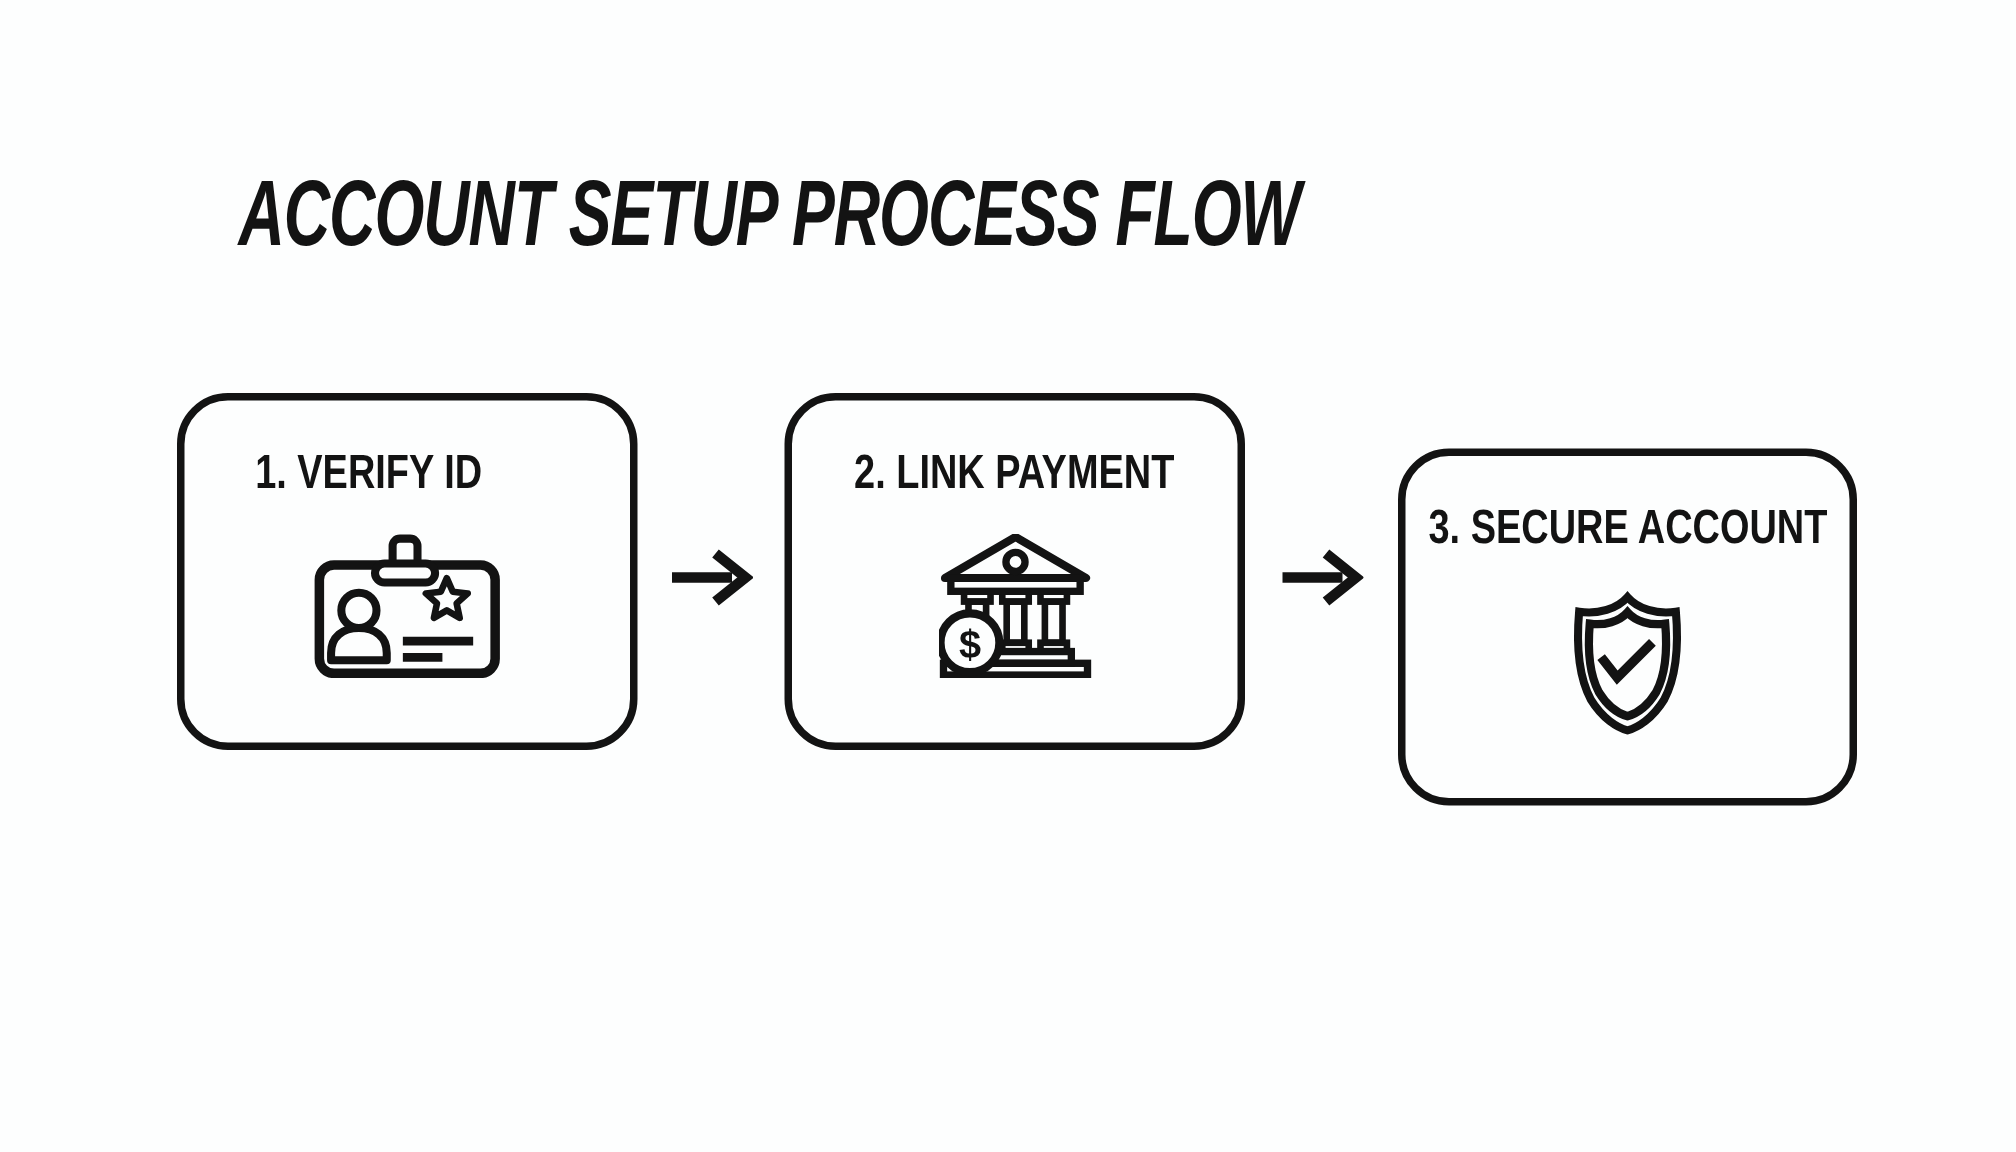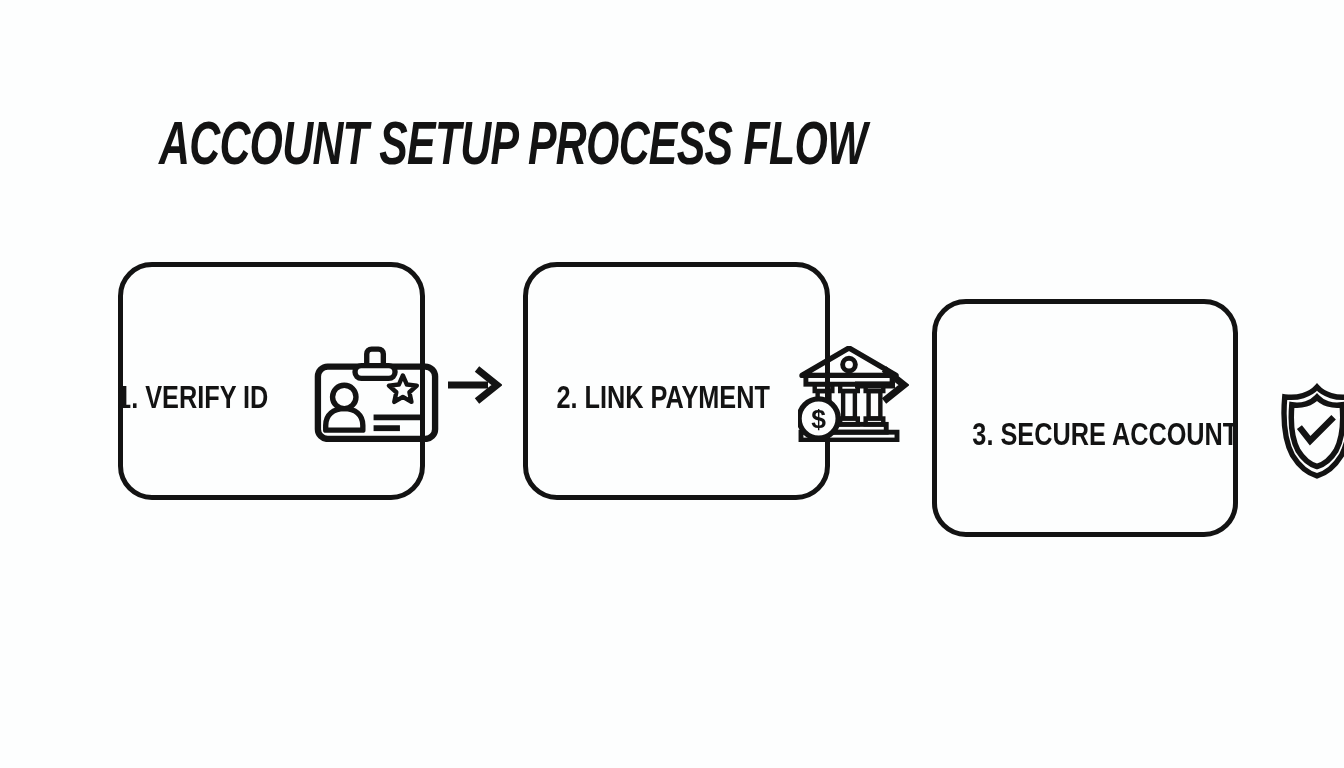--- a/index.html
+++ b/index.html
@@ -20,21 +20,21 @@
     transform:scaleX(0.69);transform-origin:center;
   }
   .flow{
     position:absolute;top:262px;left:118px;height:238px;
     display:flex;align-items:stretch;
   }
   .card{
     box-sizing:border-box;width:307px;height:238px;
     border:5px solid #131313;border-radius:34px;
     background:transparent;
-    display:flex;flex-direction:row;align-items:center;
+    display:flex;flex-direction:column;align-items:center;
   }
   .card:last-child{width:306px;margin-top:37px;}
   .card-label{
     margin-top:31px;font-size:32px;font-weight:700;line-height:1;
     white-space:nowrap;color:#131313;
     transform:scaleX(0.79);transform-origin:center;
   }
   .card-label.shift-left{transform:translateX(-26px) scaleX(0.79);}
   .icon-wrap{
     margin-top:26px;display:flex;justify-content:center;width:100%;

